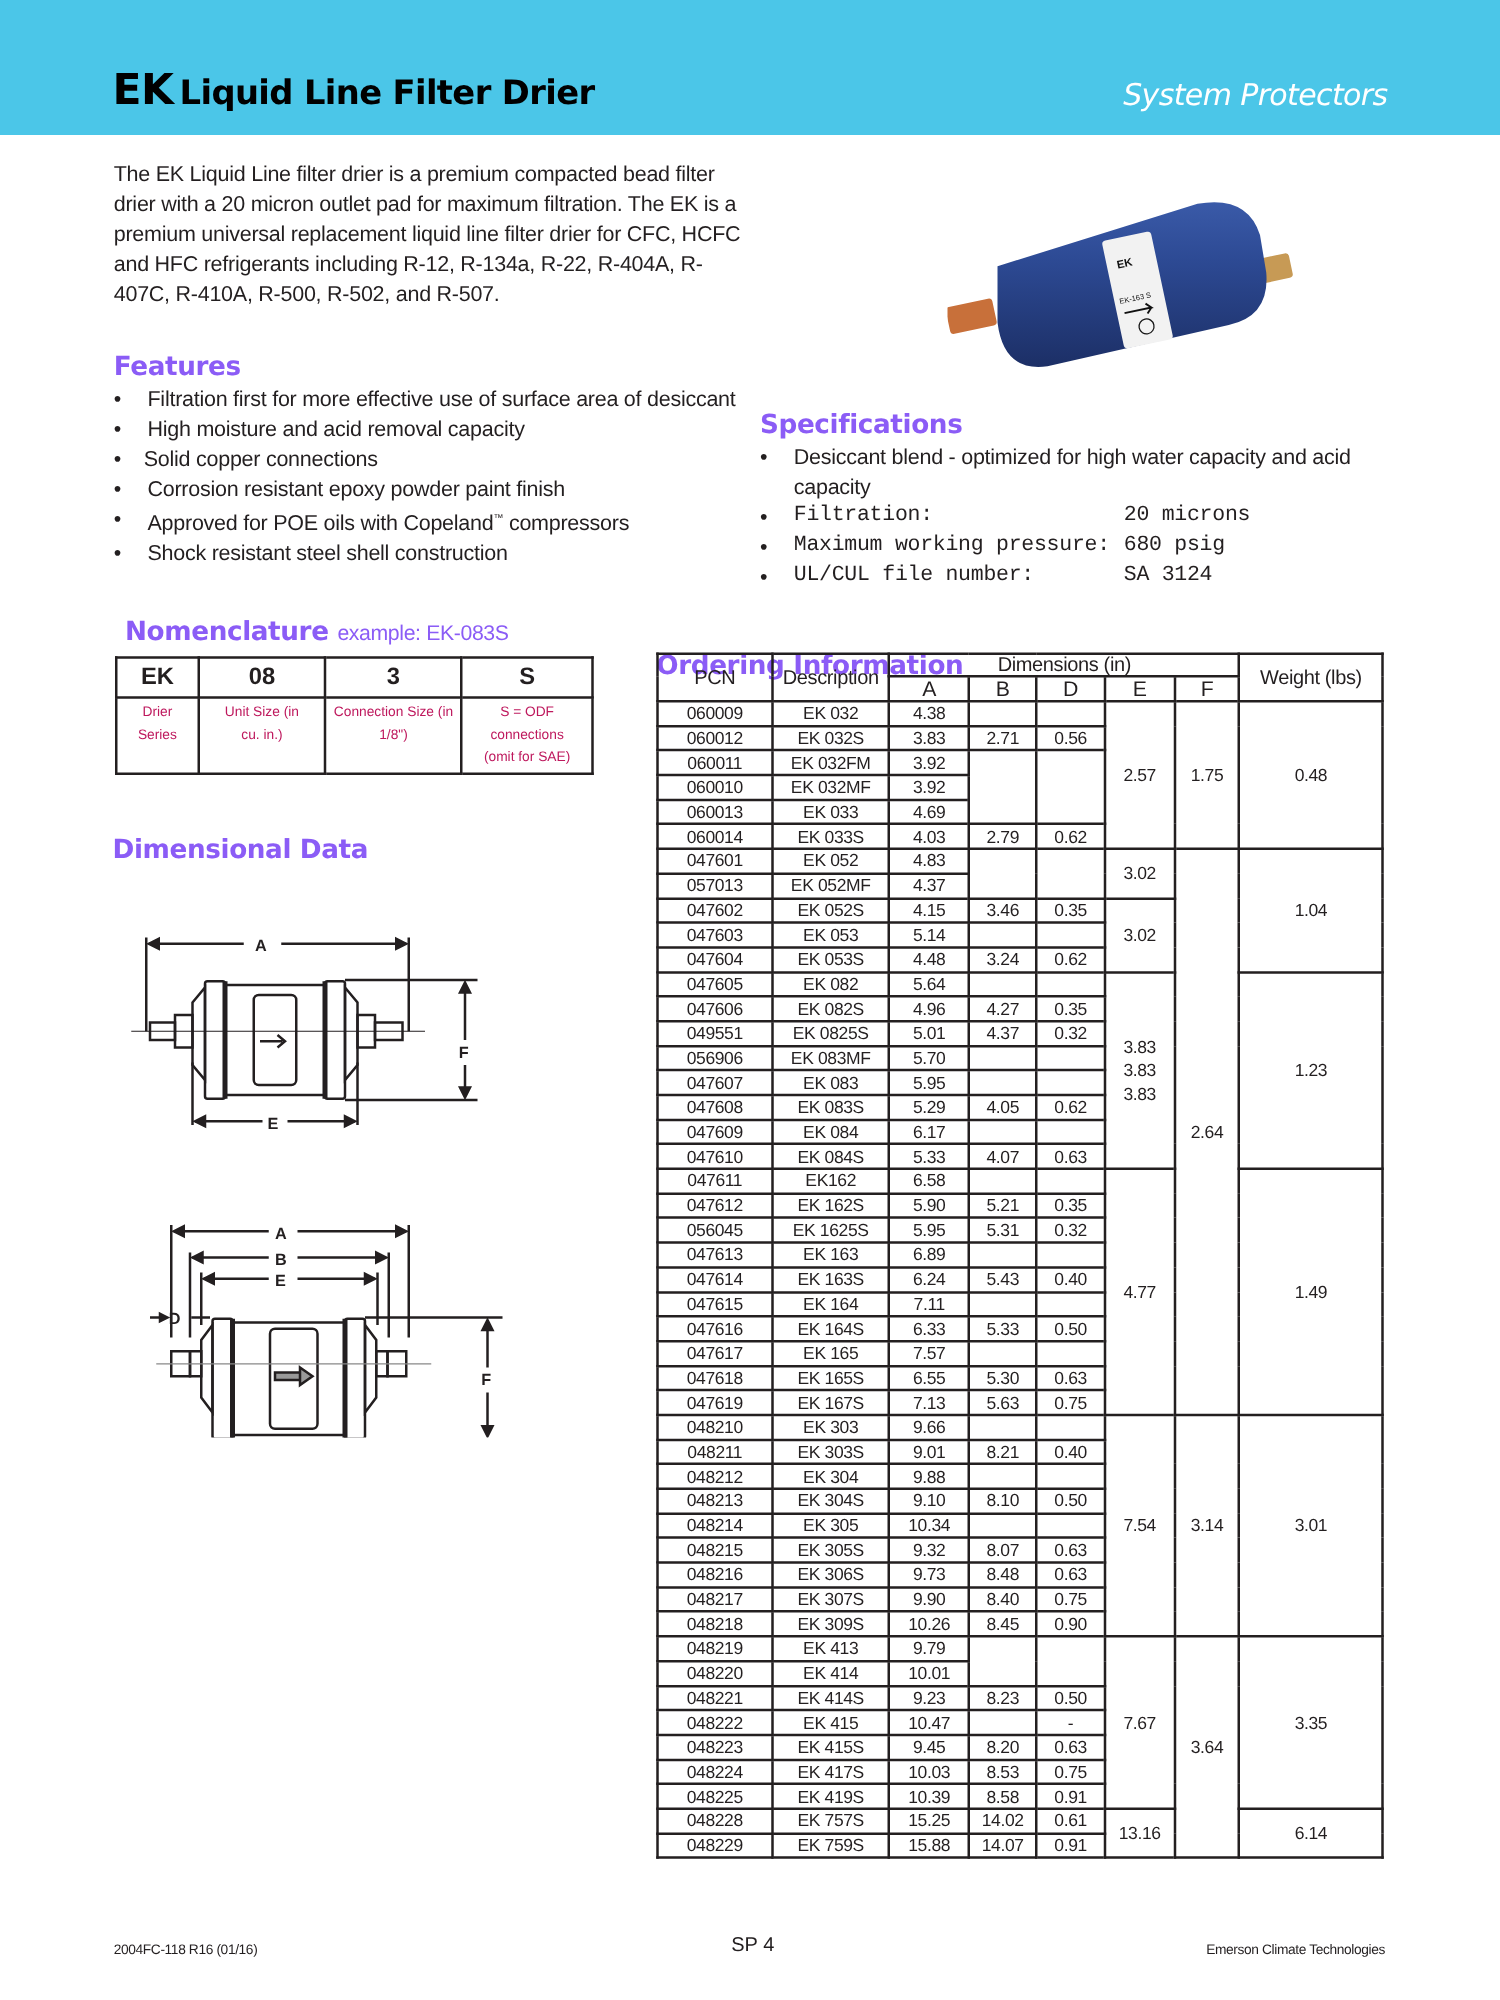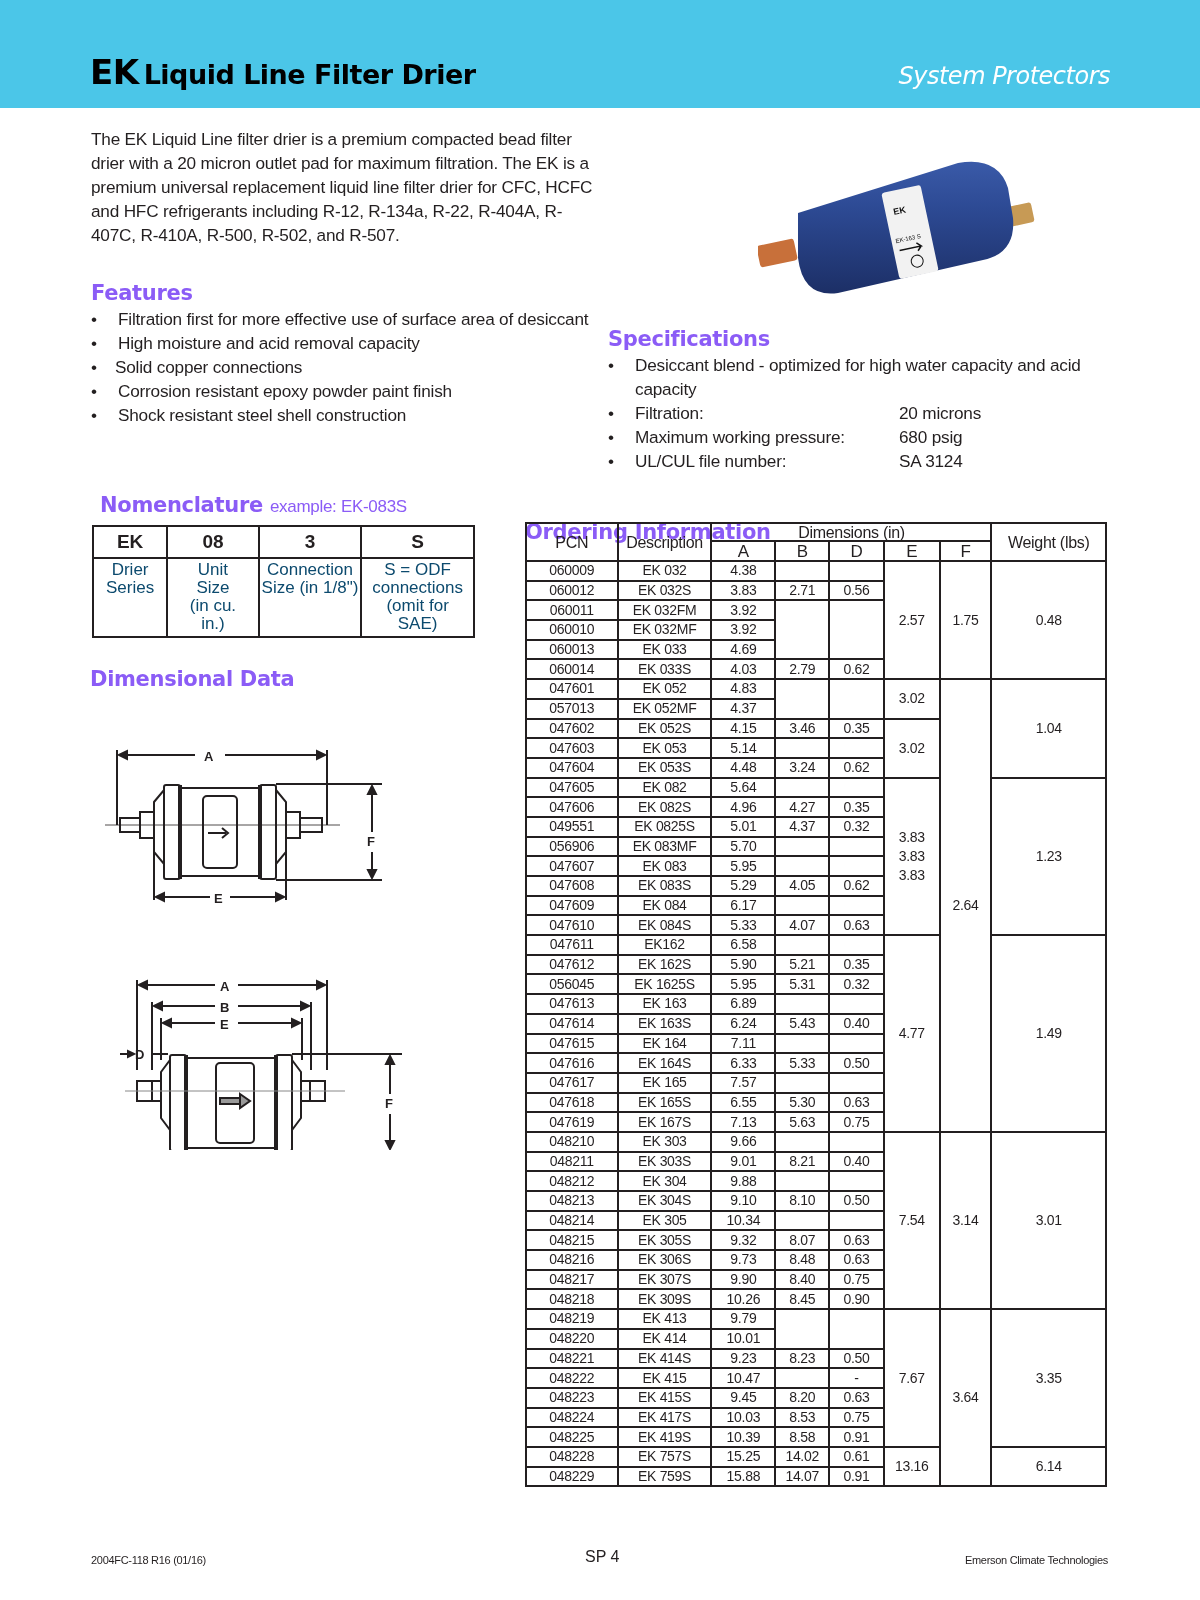--- a/index.html
+++ b/index.html
@@ -20,29 +20,29 @@
 
   .features { position: absolute; left: 91px; top: 281px; width: 500px; }
   .features h2 { margin-bottom: 2px; }
   ul.bul { list-style: none; font-size: 17.2px; line-height: 24px; letter-spacing: -0.2px; }
   ul.bul li { position: relative; padding-left: 27px; }
   ul.bul li::before { content: "•"; position: absolute; left: 0; }
   sup.tm { font-size: 8px; vertical-align: 7px; }
 
   .specs { position: absolute; left: 608px; top: 327px; width: 480px; }
   .specs h2 { margin-bottom: 2px; }
-  .specs .row { display: flex; }
+  .specs .row { display: flex; font-family: Liberation Mono, monospace; }
   .specs .row .lbl { width: 264px; }
 
   .nomen-title { position: absolute; left: 100px; top: 493px; white-space: nowrap; }
   .nomen-title .ex { font-family: "Liberation Sans", sans-serif; font-weight: normal; font-size: 17px; }
   table.nomen { position: absolute; left: 92px; top: 525px; width: 383px; border-collapse: collapse; }
   table.nomen td { border: 2px solid #231f20; text-align: center; }
   table.nomen tr.codes td { font-weight: bold; font-size: 19px; height: 32px; }
-  table.nomen tr.descs td { font-size: 17px; line-height: 18px; vertical-align: top; padding: 2px 0 3px; height: 60px; color: #0c4a6e; }
+  table.nomen tr.descs td { font-size: 11px; line-height: 18px; vertical-align: top; padding: 2px 0 3px; height: 60px; color: #be185d; }
 
   .dim-title { position: absolute; left: 90px; top: 667px; }
   .diagram1 { position: absolute; left: 100px; top: 740px; }
   .diagram2 { position: absolute; left: 120px; top: 960px; }
 
   .order-title { position: absolute; left: 525px; top: 492px; margin-top: 28px; }
   table.order { position: absolute; left: 525px; top: 522px; width: 582px; border-collapse: collapse; font-size: 14px; letter-spacing: -0.3px; padding-left: 24px; }
   table.order td, table.order th { border: 2px solid #231f20; text-align: center; font-weight: normal; height: 19.7px; line-height: 15px; padding: 0; color: #231f20; }
   table.order th { font-size: 16px; }
   table.order .hd-top th { height: 18px; }
@@ -84,20 +84,21 @@
   </g>
 </svg>
 
 <div class="features">
   <h2 class="sec">Features</h2>
   <ul class="bul">
     <li>Filtration first for more effective use of surface area of desiccant</li>
     <li>High moisture and acid removal capacity</li>
     <li style="padding-left:24px">Solid copper connections</li>
     <li>Corrosion resistant epoxy powder paint finish</li>
+    <li><span>Approved for POE oils with Copeland</span><sup class="tm">™</sup><span> compressors</span></li>
     <li>Shock resistant steel shell construction</li>
   </ul>
 </div>
 
 <div class="specs">
   <h2 class="sec">Specifications</h2>
   <ul class="bul">
     <li><span>Desiccant blend - optimized for high water capacity and acid capacity</span></li>
     <li>
         <div class="row">

